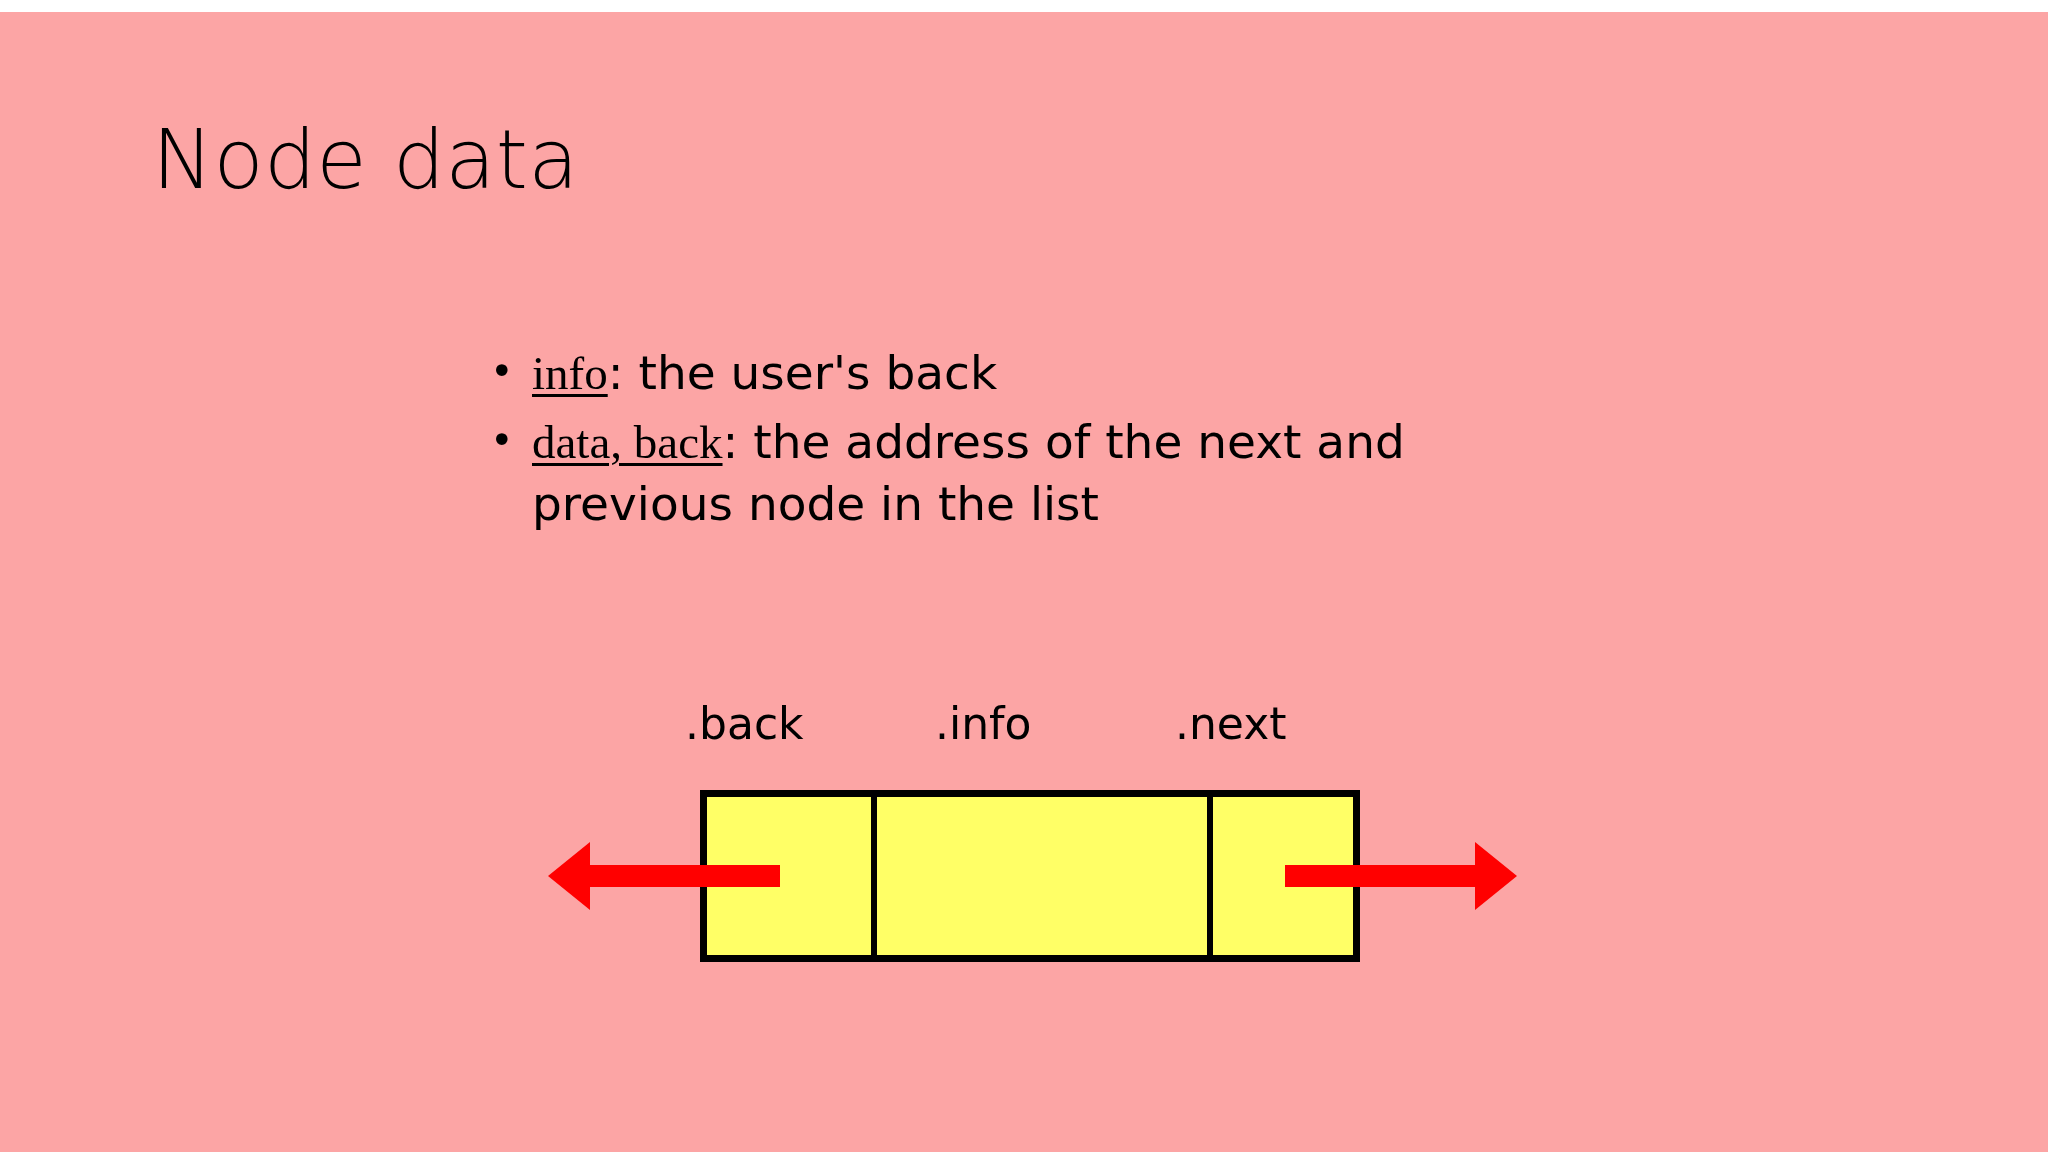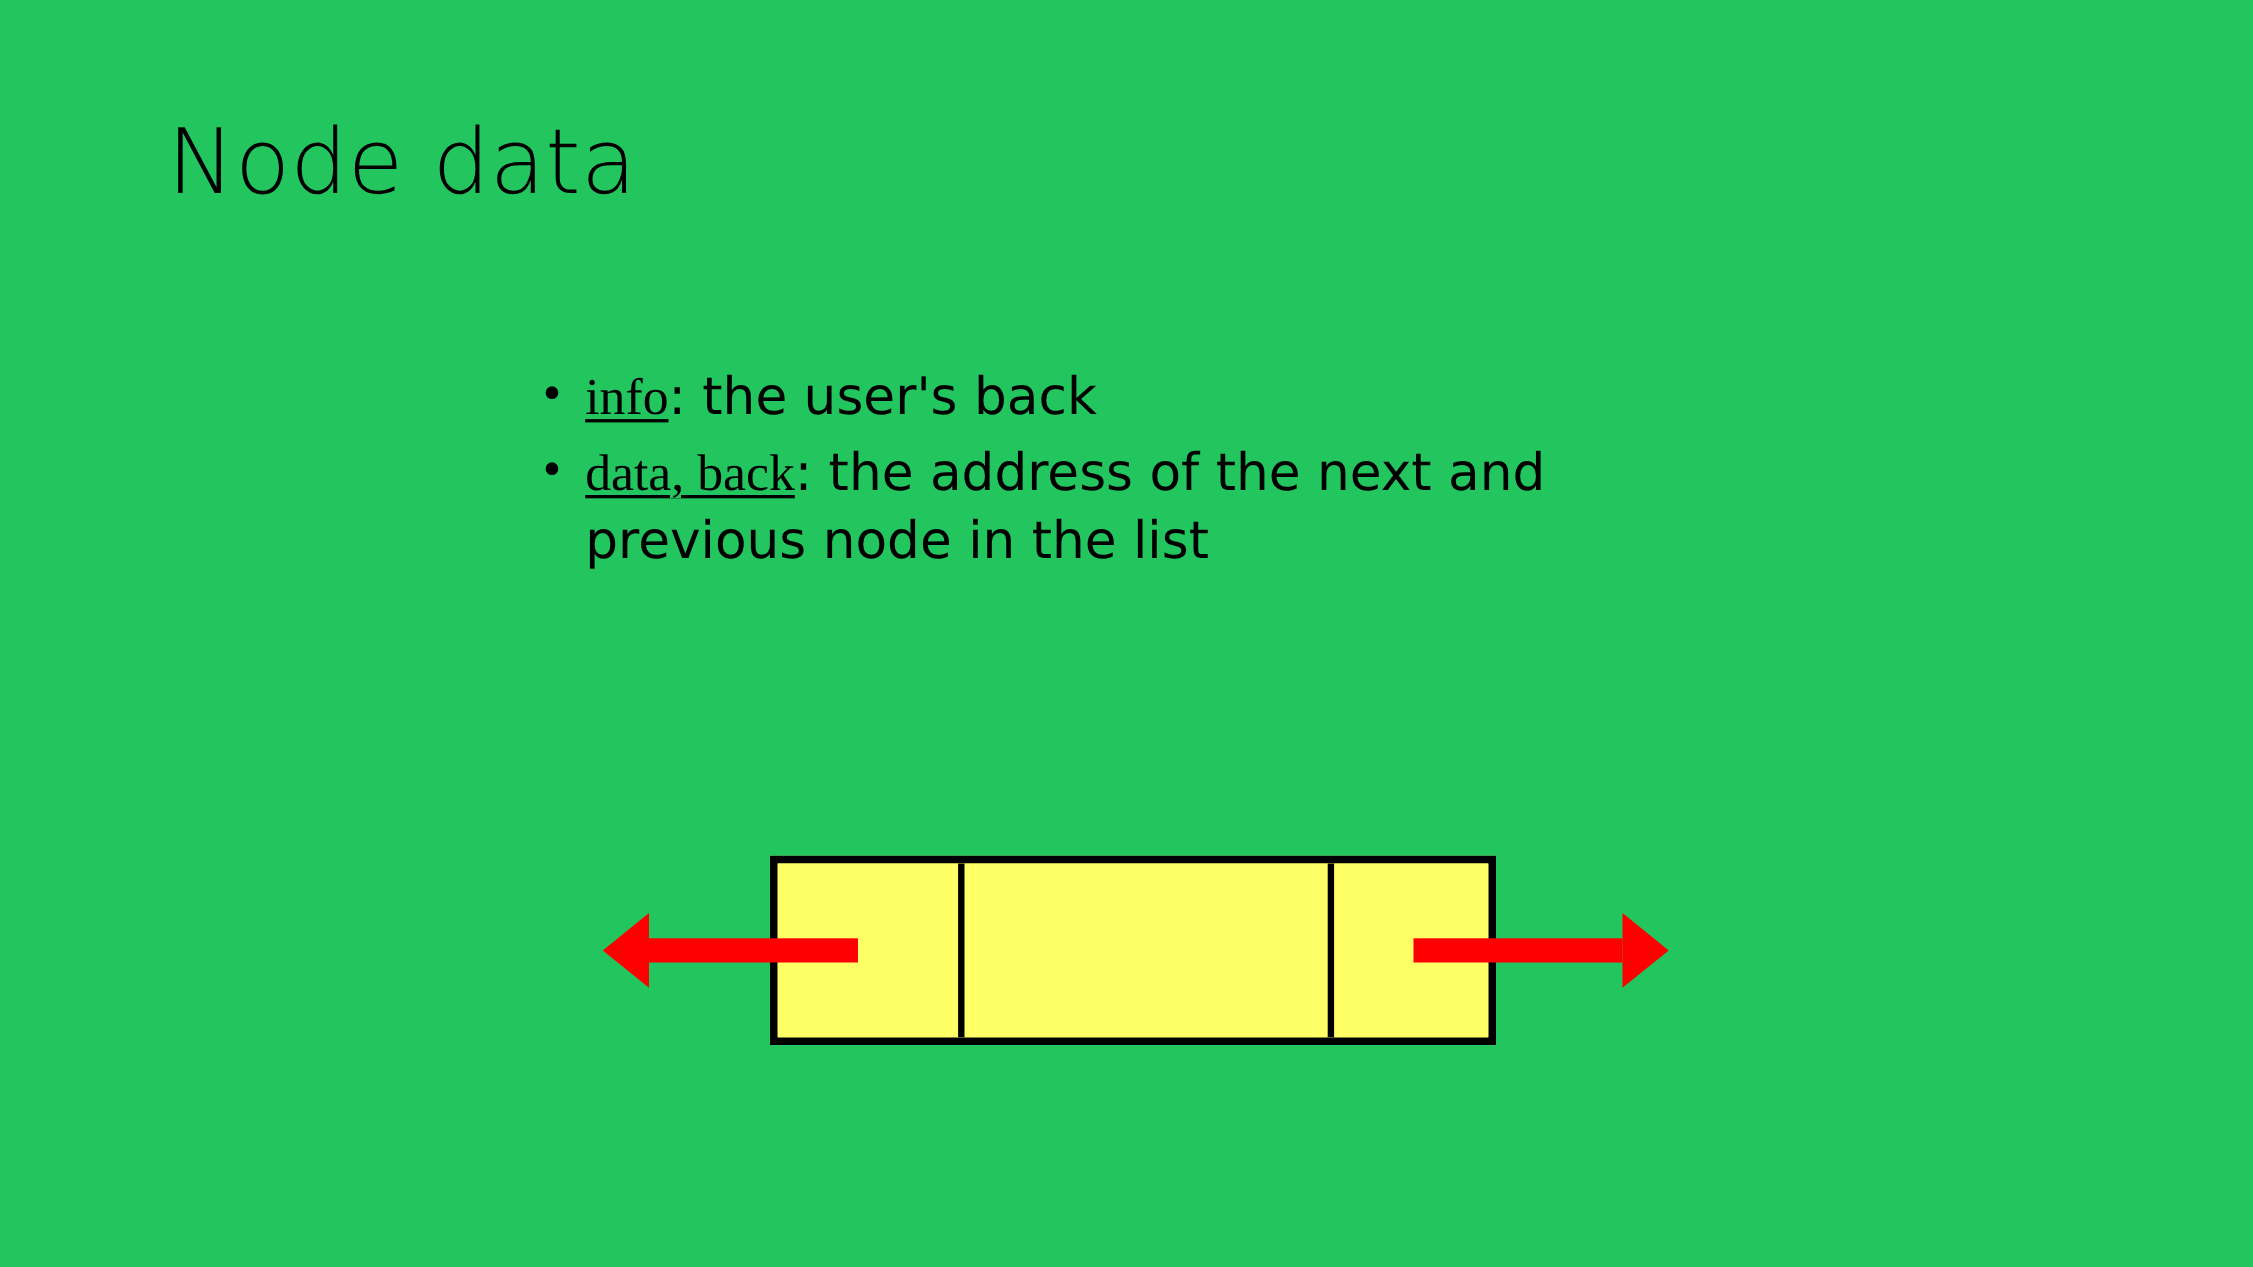--- a/index.html
+++ b/index.html
@@ -12,21 +12,22 @@
     height: 1152px;
     font-family: "DejaVu Sans", "Liberation Sans", sans-serif;
     color: #000000;
     overflow: hidden;
     position: relative;
   }
 
   .slide {
     position: absolute;
     inset: 0;
-    background: #22c55e;
+    background: #fca5a5;
+    margin-top: 12px;
   }
 
   
   .slide-title {
     position: absolute;
     left: 152px;
     top: 104px;
     font-size: 82px;
     font-weight: 300;
     line-height: 1.08;
@@ -141,20 +142,25 @@
 
     <div class="bullet-row">
       <span class="bullet-dot">•</span>
       <span class="bullet-text"><span class="u">data, back</span><span>: the address of the next and previous node in the list</span></span>
     </div>
 
   </div>
 
   <div class="diagram">
 
+    <div class="cell-labels">
+      <span class="cell-label label-back">.back</span>
+      <span class="cell-label label-info">.info</span>
+      <span class="cell-label label-next">.next</span>
+    </div>
 
     <div class="node-box">
       <div class="node-cell cell-back"></div>
       <div class="node-cell cell-info"></div>
       <div class="node-cell cell-next"></div>
     </div>
 
     <svg class="arrow-svg" viewBox="0 0 960 300">
 
       <g>

